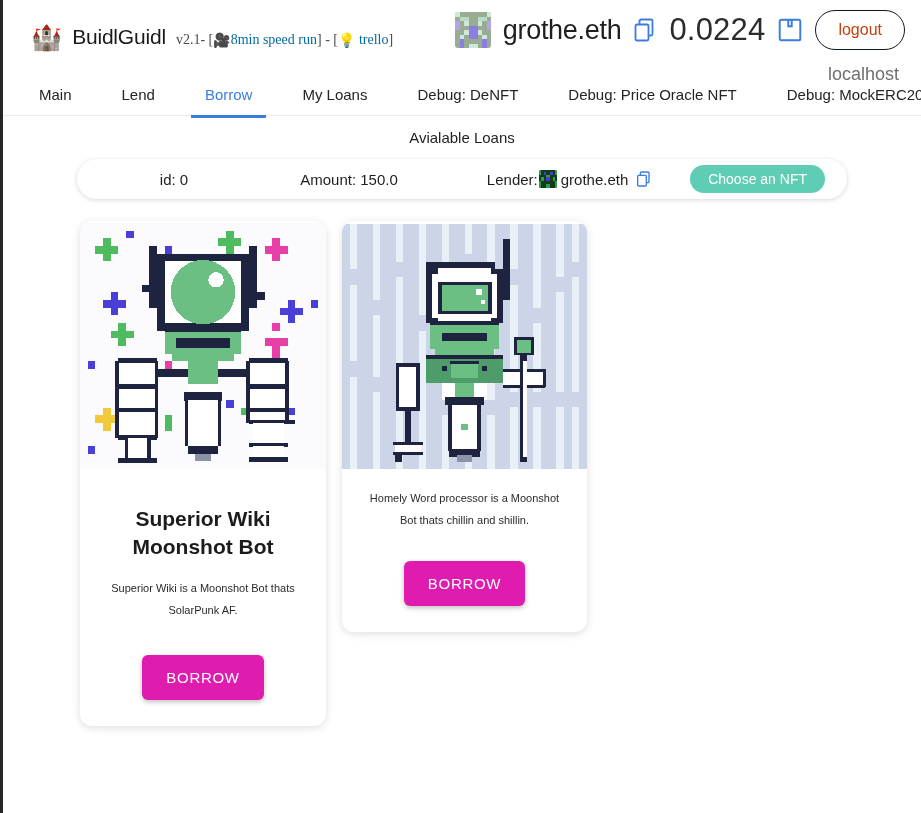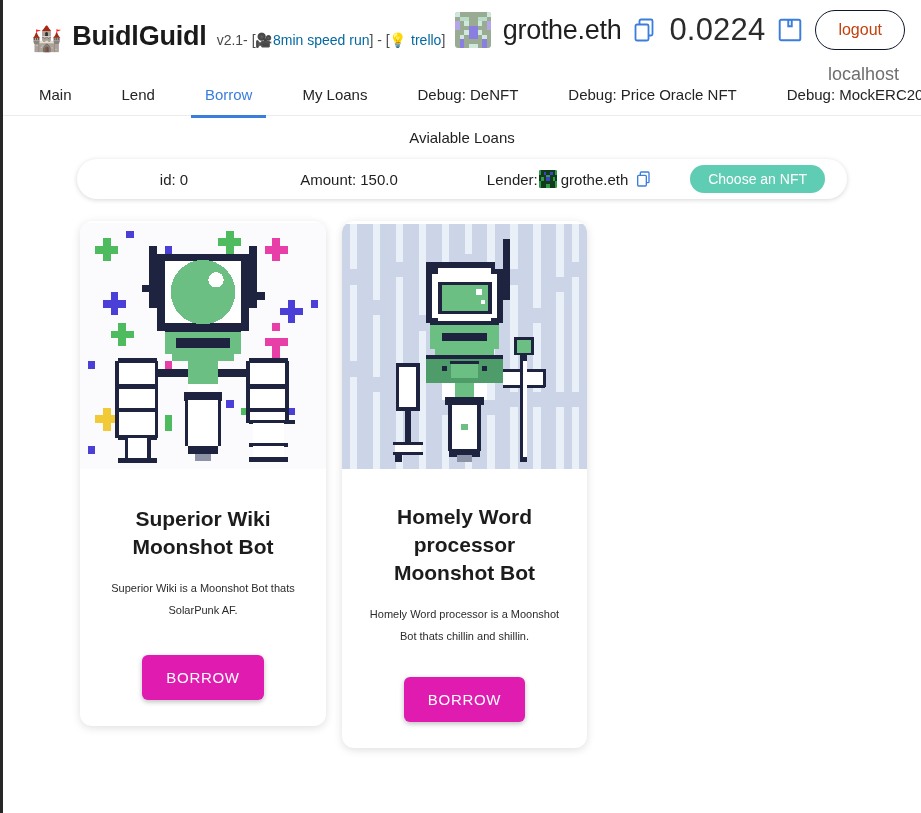--- a/index.html
+++ b/index.html
@@ -28,32 +28,33 @@
     gap: 10px;
     white-space: nowrap;
   }
   .brand-logo {
     font-size: 25px;
     line-height: 1;
     position: relative;
     top: 2px;
   }
   .brand-name {
-    font-size: 27px;
-    font-weight: bold;
+    font-size: 21px;
+    font-weight: normal;
     color: #1a1a1a;
     letter-spacing: -0.2px;
   }
   .brand-meta {
     font-size: 14px;
     color: #4a4a4a;
     white-space: nowrap;
     display: flex;
     align-items: center;
     gap: 0;
+    font-family: Liberation Serif, serif;
   }
   .brand-meta .lnk {
     color: #0369a1;
     text-decoration: none;
     cursor: pointer;
   }
   .mini-emoji { font-size: 14px; }
 
   .header-right {
     position: absolute;
@@ -536,18 +537,17 @@
       <rect x="22.5" y="14.8" width="2.6" height="2.4" fill="#1e2340"></rect>
       <rect x="22.9" y="15.2" width="1.8" height="1.7" fill="#6cbf83"></rect>
       <rect x="21" y="19.3" width="2.2" height="1.8" fill="#ffffff"></rect>
       <rect x="21" y="19" width="2.4" height="0.4" fill="#1e2340"></rect>
       <rect x="21" y="21.1" width="2.4" height="0.4" fill="#1e2340"></rect>
       <rect x="24.1" y="19.3" width="2.2" height="1.8" fill="#ffffff"></rect>
       <rect x="24.1" y="19" width="2.4" height="0.4" fill="#1e2340"></rect>
       <rect x="24.1" y="21.1" width="2.4" height="0.4" fill="#1e2340"></rect>
       <rect x="26.2" y="19" width="0.5" height="2.4" fill="#1e2340"></rect>
     </svg>
-    <div class="nft-title">Homely Word processor Moonshot Bot</div>
     <div class="nft-desc">Homely Word processor is a Moonshot Bot thats chillin and shillin.</div>
     <button class="borrow-btn">BORROW</button>
   </div>
 
 </div>
 
 </body></html>

